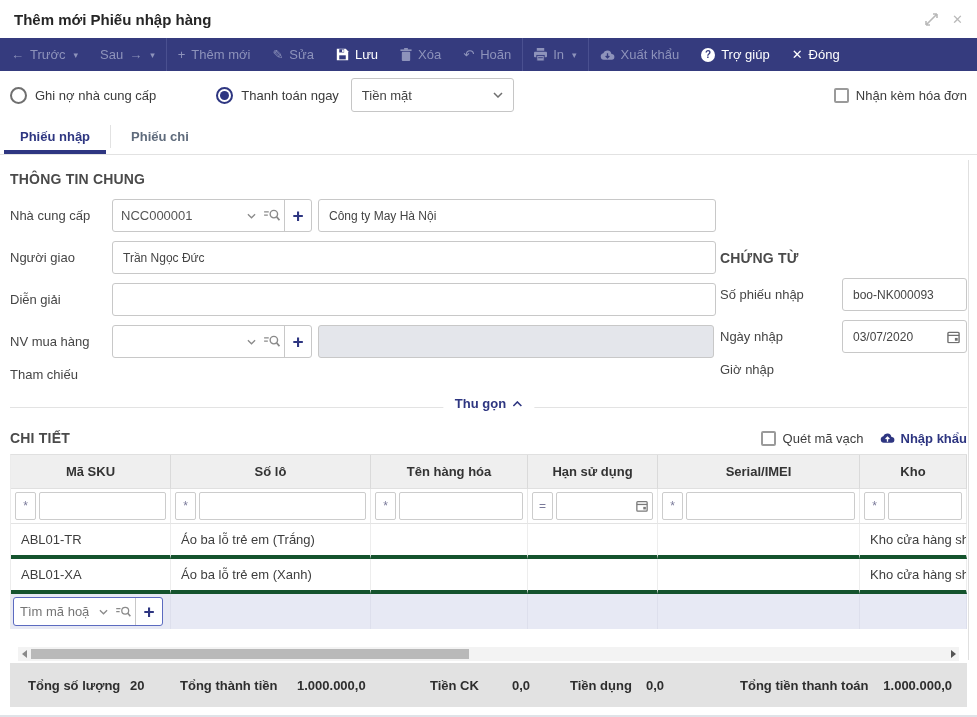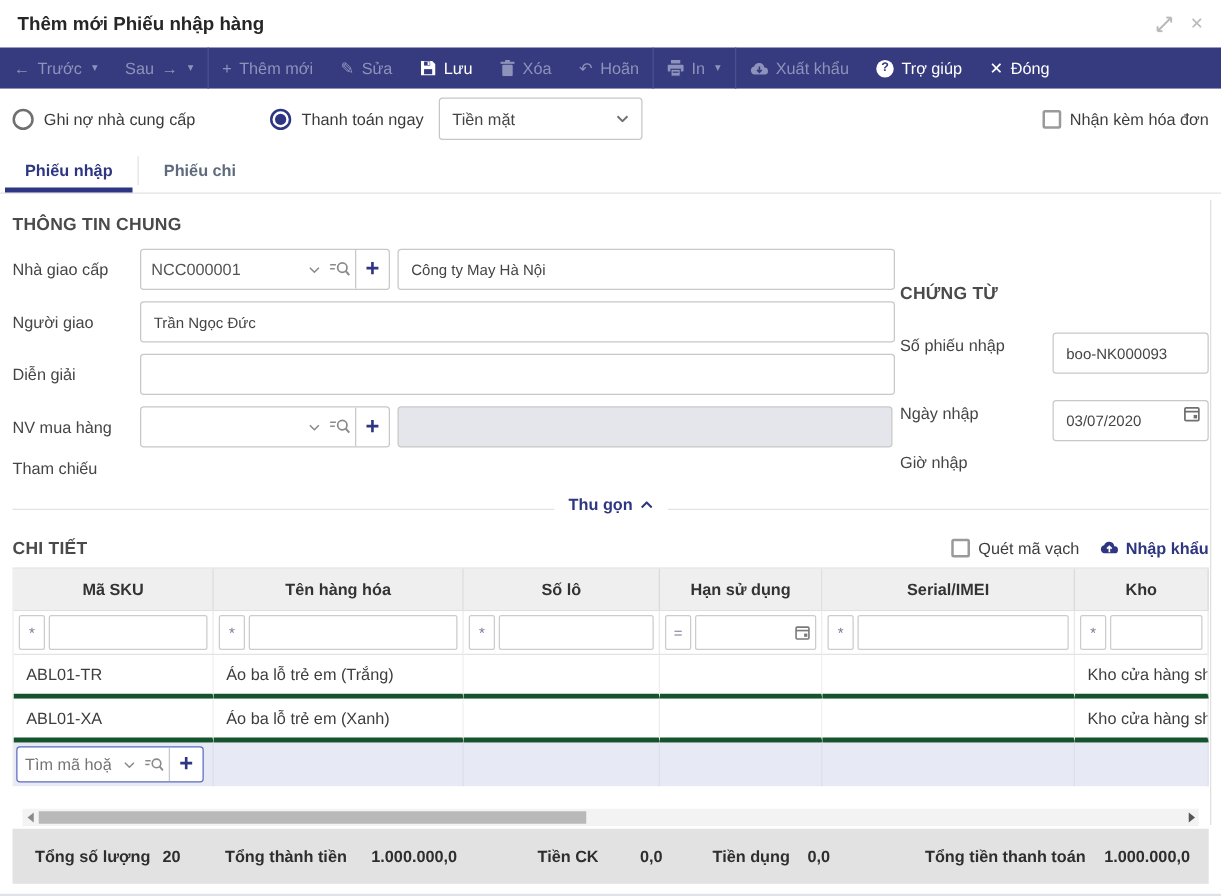--- a/index.html
+++ b/index.html
@@ -66,21 +66,21 @@
   .combo .code { flex:1; display:flex; align-items:center; padding:0 8px; color:#555; min-width:0; }
   .combo .code.placeholder { color:#9a9a9a; }
   .combo .cicon { display:flex; align-items:center; padding:0 4px; color:#8a8a8a; }
   .combo .plus { border-left:1px solid #c8c8c8; width:27px; display:flex; align-items:center; justify-content:center;
                  color:#2e3681; font-size:19px; font-weight:bold; cursor:pointer; }
   .combo.focused { border-color:#5c6bc0; }
   .gap8 { width:6px; flex:0 0 auto; }
   .right-field { display:flex; align-items:center; margin-bottom:9px; }
   .right-label { width:122px; color:#454545; flex:0 0 auto; }
   .right-input-wrap { position:relative; width:125px; }
-  .right-input-wrap .text-input { padding-right:26px;margin-top:12px; }
+  .right-input-wrap .text-input { padding-right:26px; }
   .right-input-wrap .inic { position:absolute; right:7px; top:50%; transform:translateY(-50%); color:#6f6f6f; display:flex; }
 
   
   .collapse { position:relative; height:22px; margin:10px 0 12px; }
   .collapse::before { content:""; position:absolute; left:0; right:0; top:50%; height:1px; background:#e3e3e3; }
   .collapse .lbl { position:absolute; left:50%; transform:translateX(-50%); background:#fff; padding:0 12px;
                    color:#2e3681; font-weight:bold; display:flex; align-items:center; gap:6px; cursor:pointer; }
 
   
   .detail-head { display:flex; align-items:center; margin-bottom:8px; }
@@ -250,21 +250,21 @@
     <div class="tab">Phiếu chi</div>
   </div>
 
   <div class="content">
     <div class="form-cols">
 
       <div class="form-left">
         <div class="section-title">THÔNG TIN CHUNG</div>
 
         <div class="field-row">
-          <div class="field-label">Nhà giao cấp</div>
+          <div class="field-label">Nhà cung cấp</div>
           <div class="combo">
             <span class="code">NCC000001</span>
             <span class="cicon">
               <svg width="9" height="6" viewBox="0 0 10 6">
                   <path d="M1 1 L5 5 L9 1" stroke="currentColor" stroke-width="1.4" fill="none"></path>
                 </svg>
             </span>
             <span class="cicon">
               <svg width="16" height="13" viewBox="0 0 17 14">
                   <path d="M0 3 h5 M0 6.5 h4" stroke="currentColor" stroke-width="1.4"></path>
@@ -371,22 +371,22 @@
               </svg>
           </span>
           <span>Nhập khẩu</span>
         </div>
       </div>
     </div>
 
     <div class="tbl">
       <div class="trow">
         <div class="th">Mã SKU</div>
+        <div class="th">Số lô</div>
         <div class="th">Tên hàng hóa</div>
-        <div class="th">Số lô</div>
         <div class="th">Hạn sử dụng</div>
         <div class="th">Serial/IMEI</div>
         <div class="th">Kho</div>
       </div>
 
       <div class="trow">
         <div class="fcell">
           <span class="op">*</span>
           <span class="fwrap"><input class="flt" style=""></span>
         </div>

